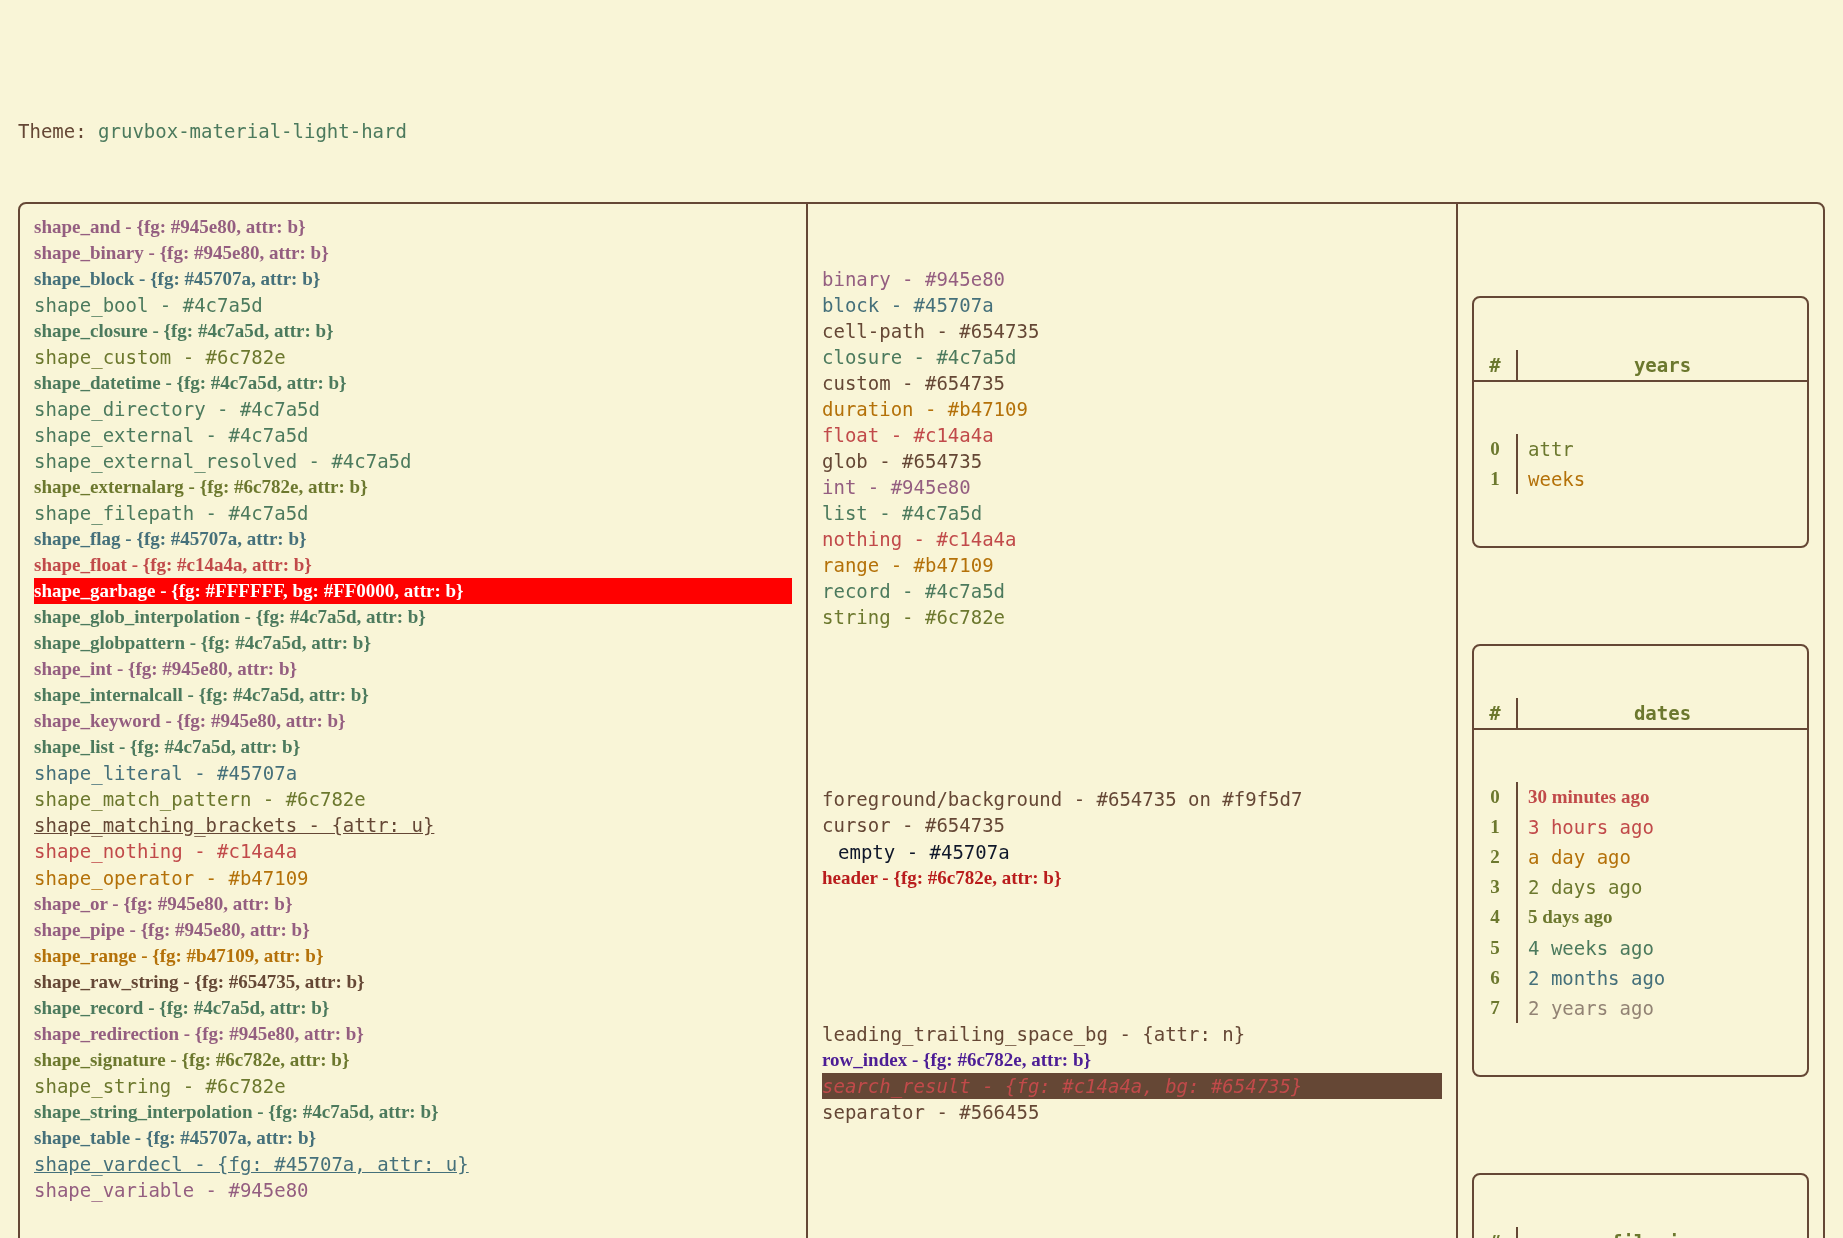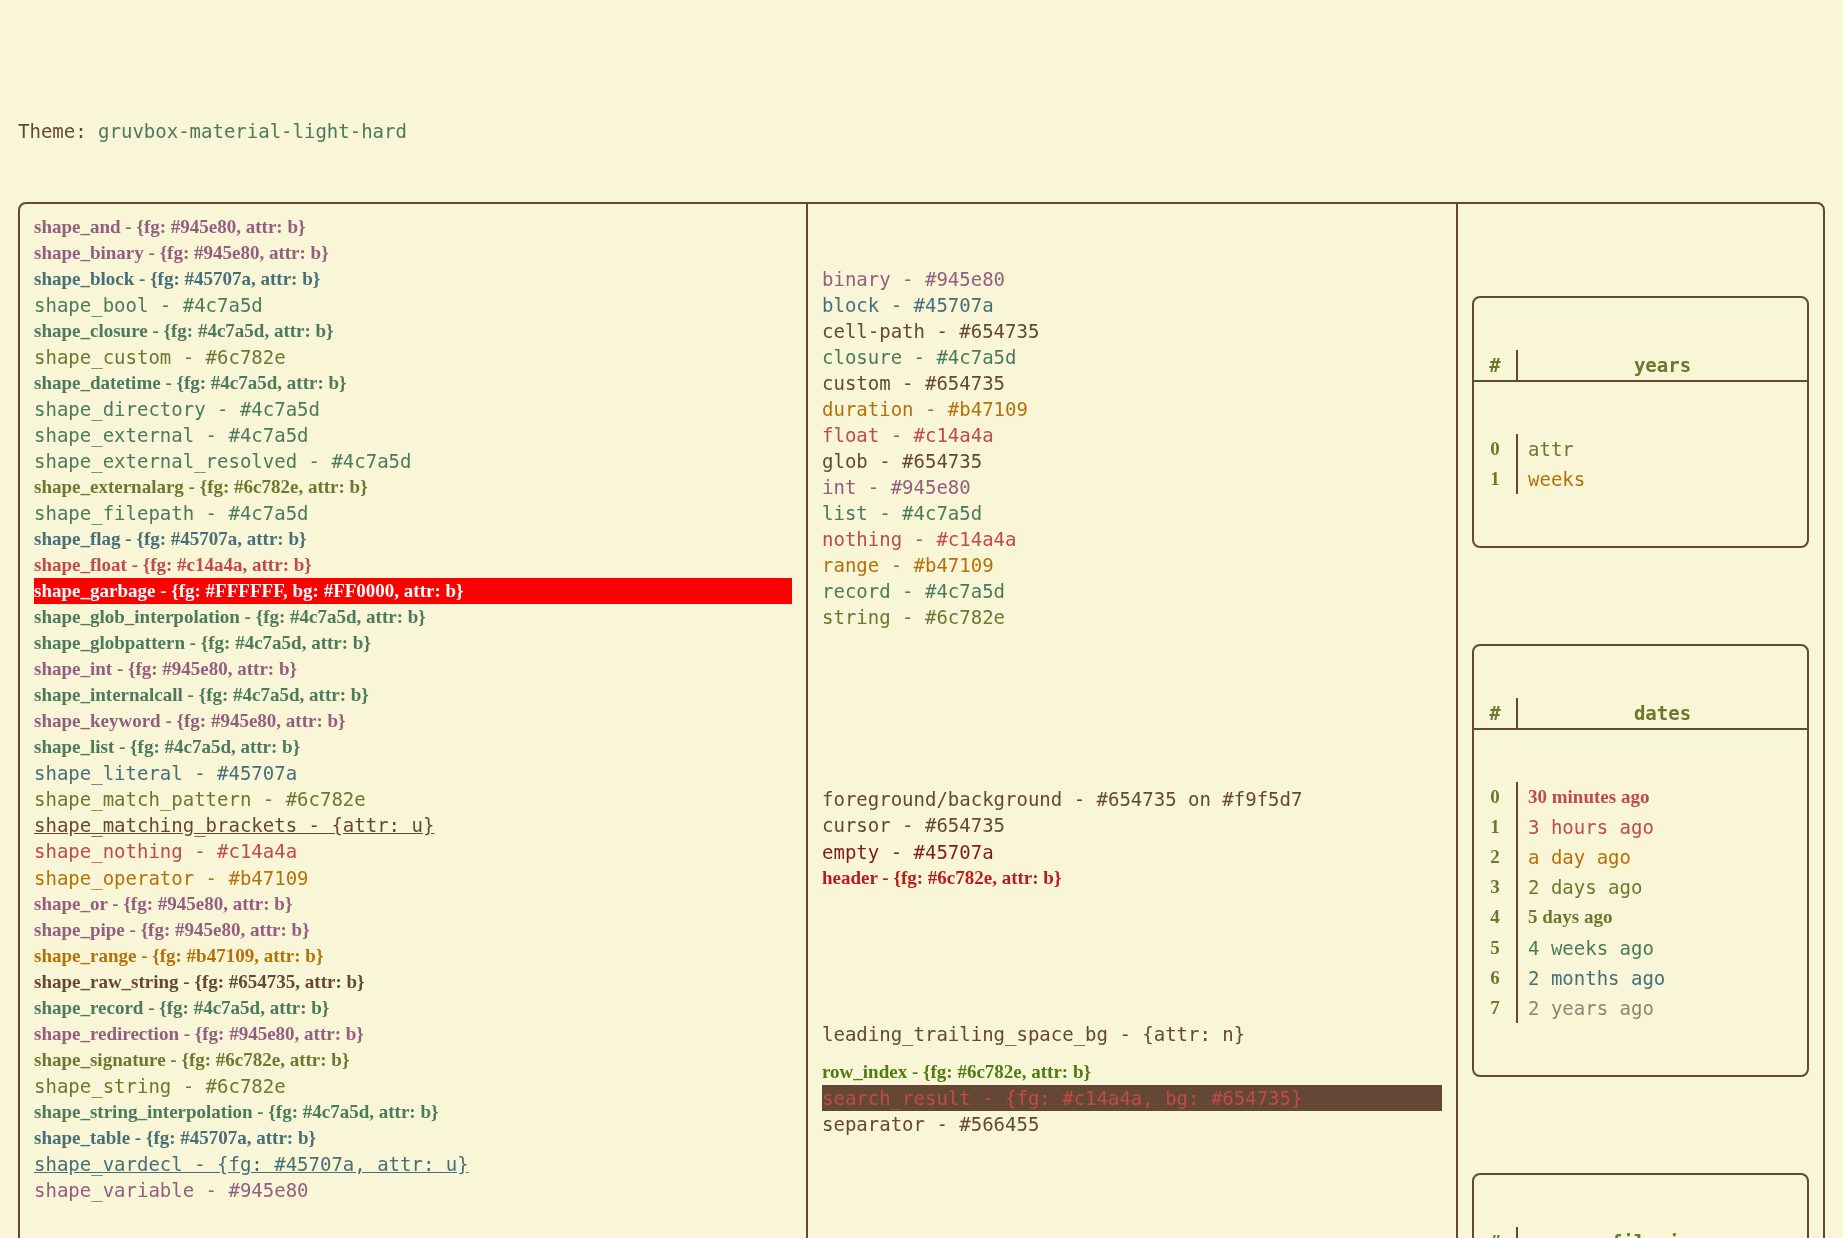--- a/index.html
+++ b/index.html
@@ -81,23 +81,23 @@
 
 
 
 <div><span>Theme: </span><span style="color:var(--c-aqua)">gruvbox-material-light-hard</span></div>
 
 <div class="frame">
   <div class="col col-left" id="col-left"><div class="b" style="color:#945e80;">shape_and - {fg: #945e80, attr: b}</div><div class="b" style="color:#945e80;">shape_binary - {fg: #945e80, attr: b}</div><div class="b" style="color:#45707a;">shape_block - {fg: #45707a, attr: b}</div><div style="color:#4c7a5d;">shape_bool - #4c7a5d</div><div class="b" style="color:#4c7a5d;">shape_closure - {fg: #4c7a5d, attr: b}</div><div style="color:#6c782e;">shape_custom - #6c782e</div><div class="b" style="color:#4c7a5d;">shape_datetime - {fg: #4c7a5d, attr: b}</div><div style="color:#4c7a5d;">shape_directory - #4c7a5d</div><div style="color:#4c7a5d;">shape_external - #4c7a5d</div><div style="color:#4c7a5d;">shape_external_resolved - #4c7a5d</div><div class="b" style="color:#6c782e;">shape_externalarg - {fg: #6c782e, attr: b}</div><div style="color:#4c7a5d;">shape_filepath - #4c7a5d</div><div class="b" style="color:#45707a;">shape_flag - {fg: #45707a, attr: b}</div><div class="b" style="color:#c14a4a;">shape_float - {fg: #c14a4a, attr: b}</div><div class="b" style="color:#FFFFFF;background:#FF0000;">shape_garbage - {fg: #FFFFFF, bg: #FF0000, attr: b}</div><div class="b" style="color:#4c7a5d;">shape_glob_interpolation - {fg: #4c7a5d, attr: b}</div><div class="b" style="color:#4c7a5d;">shape_globpattern - {fg: #4c7a5d, attr: b}</div><div class="b" style="color:#945e80;">shape_int - {fg: #945e80, attr: b}</div><div class="b" style="color:#4c7a5d;">shape_internalcall - {fg: #4c7a5d, attr: b}</div><div class="b" style="color:#945e80;">shape_keyword - {fg: #945e80, attr: b}</div><div class="b" style="color:#4c7a5d;">shape_list - {fg: #4c7a5d, attr: b}</div><div style="color:#45707a;">shape_literal - #45707a</div><div style="color:#6c782e;">shape_match_pattern - #6c782e</div><div class="u" style="color:#654735;">shape_matching_brackets - {attr: u}</div><div style="color:#c14a4a;">shape_nothing - #c14a4a</div><div style="color:#b47109;">shape_operator - #b47109</div><div class="b" style="color:#945e80;">shape_or - {fg: #945e80, attr: b}</div><div class="b" style="color:#945e80;">shape_pipe - {fg: #945e80, attr: b}</div><div class="b" style="color:#b47109;">shape_range - {fg: #b47109, attr: b}</div><div class="b" style="color:#654735;">shape_raw_string - {fg: #654735, attr: b}</div><div class="b" style="color:#4c7a5d;">shape_record - {fg: #4c7a5d, attr: b}</div><div class="b" style="color:#945e80;">shape_redirection - {fg: #945e80, attr: b}</div><div class="b" style="color:#6c782e;">shape_signature - {fg: #6c782e, attr: b}</div><div style="color:#6c782e;">shape_string - #6c782e</div><div class="b" style="color:#4c7a5d;">shape_string_interpolation - {fg: #4c7a5d, attr: b}</div><div class="b" style="color:#45707a;">shape_table - {fg: #45707a, attr: b}</div><div class="u" style="color:#45707a;">shape_vardecl - {fg: #45707a, attr: u}</div><div style="color:#945e80;">shape_variable - #945e80</div></div>
   <div class="col col-mid">
     <div id="col-types"><div style="color:#945e80;">binary - #945e80</div><div style="color:#45707a;">block - #45707a</div><div style="color:#654735;">cell-path - #654735</div><div style="color:#4c7a5d;">closure - #4c7a5d</div><div style="color:#654735;">custom - #654735</div><div style="color:#b47109;">duration - #b47109</div><div style="color:#c14a4a;">float - #c14a4a</div><div style="color:#654735;">glob - #654735</div><div style="color:#945e80;">int - #945e80</div><div style="color:#4c7a5d;">list - #4c7a5d</div><div style="color:#c14a4a;">nothing - #c14a4a</div><div style="color:#b47109;">range - #b47109</div><div style="color:#4c7a5d;">record - #4c7a5d</div><div style="color:#6c782e;">string - #6c782e</div></div>
     <div style="height:2.74em"></div>
-    <div id="col-misc"><div style="color:#654735;">foreground/background - #654735 on #f9f5d7</div><div style="color:#654735;">cursor - #654735</div><div style="color:#7f1d1d;">empty - #45707a</div><div class="b" style="color:#b91c1c;">header - {fg: #6c782e, attr: b}</div></div>
+    <div id="col-misc"><div style="color:#654735;">foreground/background - #654735 on #f9f5d7</div><div style="color:#654735;">cursor - #654735</div><div style="color:#0f172a;margin-left:16px;">empty - #45707a</div><div class="b" style="color:#b91c1c;">header - {fg: #6c782e, attr: b}</div></div>
     <div style="height:1.37em"></div>
-    <div id="col-misc2"><div style="color:#654735;">leading_trailing_space_bg - {attr: n}</div><div class="b" style="color:#4d7c0f;margin-top:12px;">row_index - {fg: #6c782e, attr: b}</div><div style="color:#c14a4a;background:#654735;">search_result - {fg: #c14a4a, bg: #654735}</div><div style="color:#654735;">separator - #566455</div></div>
+    <div id="col-misc2"><div style="color:#654735;">leading_trailing_space_bg - {attr: n}</div><div class="b" style="color:#4c1d95;">row_index - {fg: #6c782e, attr: b}</div><div style="color:#c14a4a;background:#654735;font-style:italic;">search_result - {fg: #c14a4a, bg: #654735}</div><div style="color:#654735;">separator - #566455</div></div>
   </div>
   <div class="col col-right">
 
     <div class="box">
       <div class="box-row box-header">
         <div class="box-idx">#</div>
         <div class="box-val">years</div>
       </div>
       <div class="box-body" id="bools-body"><div class="box-row"><div class="box-idx b" style="color: var(--c-green);">0</div><div class="box-val" style="color: rgb(108, 120, 46);">attr</div></div><div class="box-row"><div class="box-idx b" style="color: var(--c-green);">1</div><div class="box-val" style="color: rgb(180, 113, 9);">weeks</div></div></div>
     </div>

